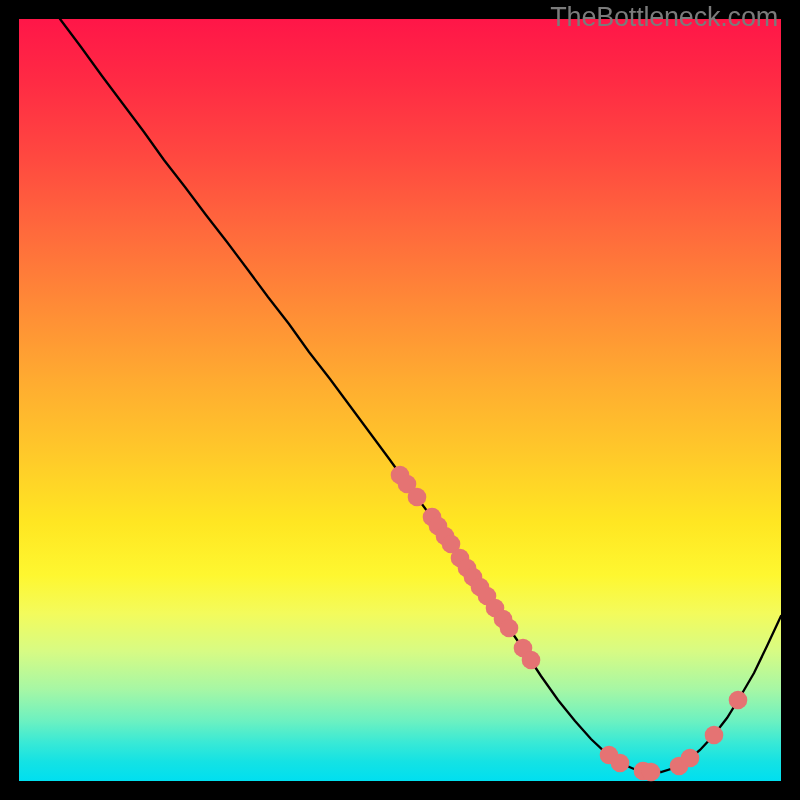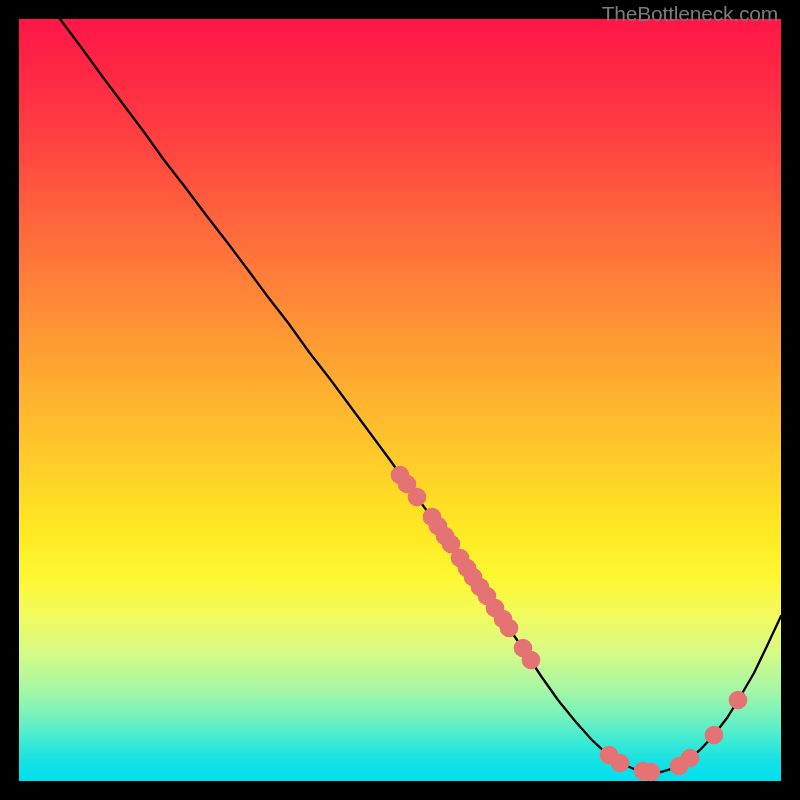--- a/index.html
+++ b/index.html
@@ -34,21 +34,21 @@
       #38e9d6 95%,
       #14e2e4 97.5%,
       #00dff0 100%
     );
   }
   .watermark {
     position: absolute;
     top: 2px;
     right: 22px;
     color: #7b7b7b;
-    font-size: 21px;
+    font-size: 27px;
     font-weight: 500;
     letter-spacing: -0.2px;
     white-space: nowrap;
   }
   svg {
     position: absolute;
     left: 0;
     top: 0;
     width: 762px;
     height: 762px;

